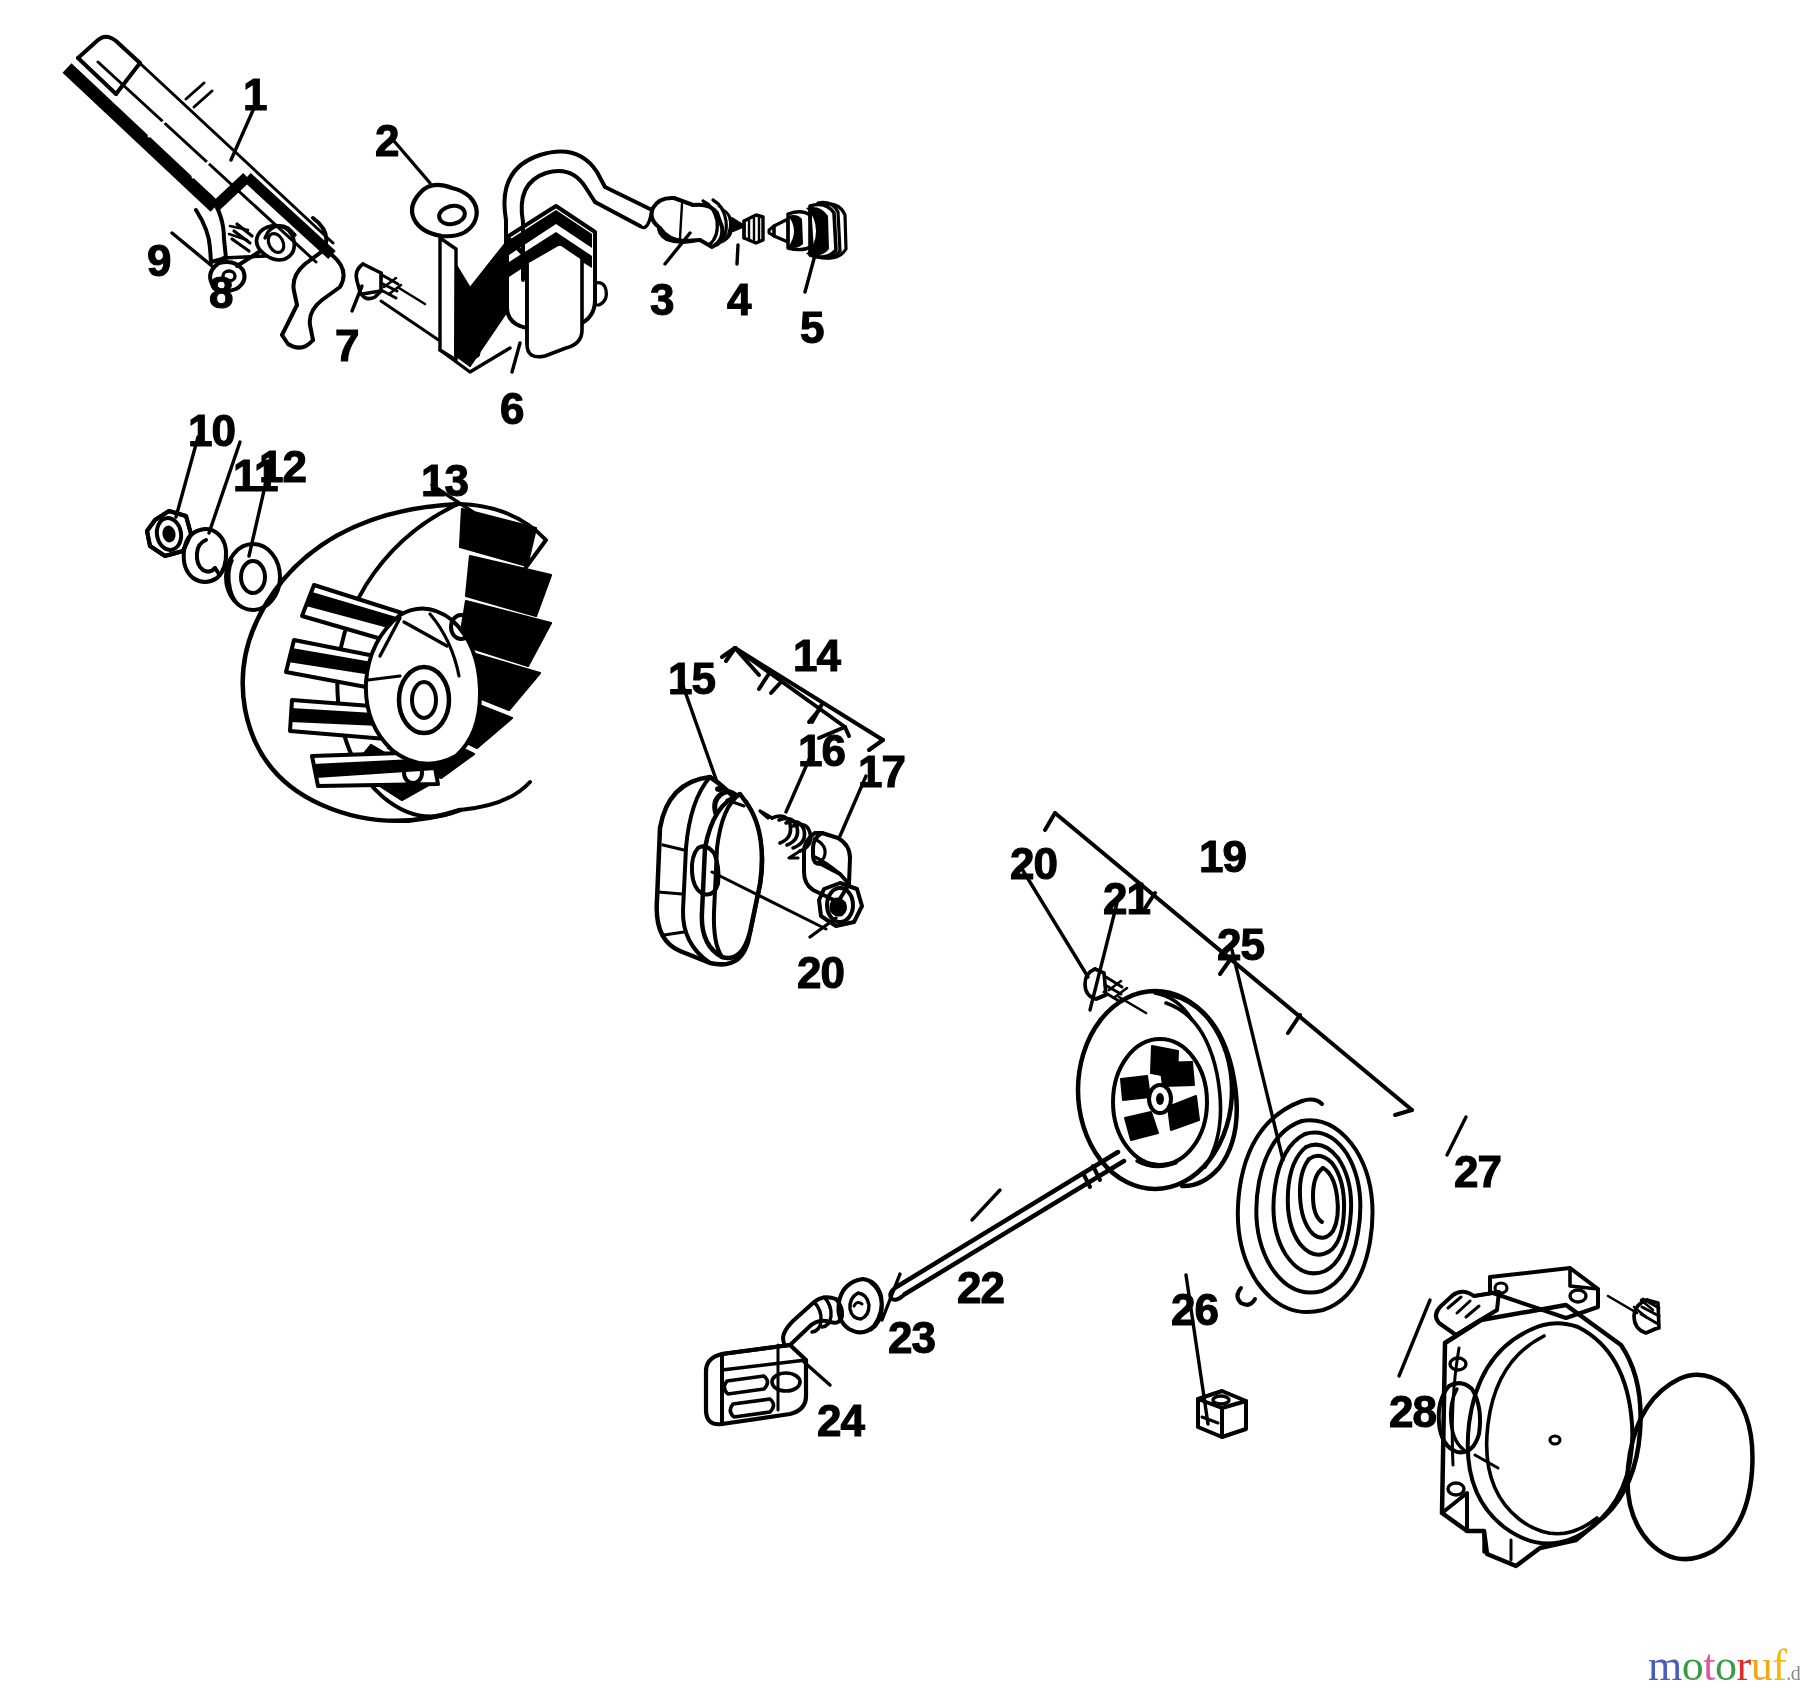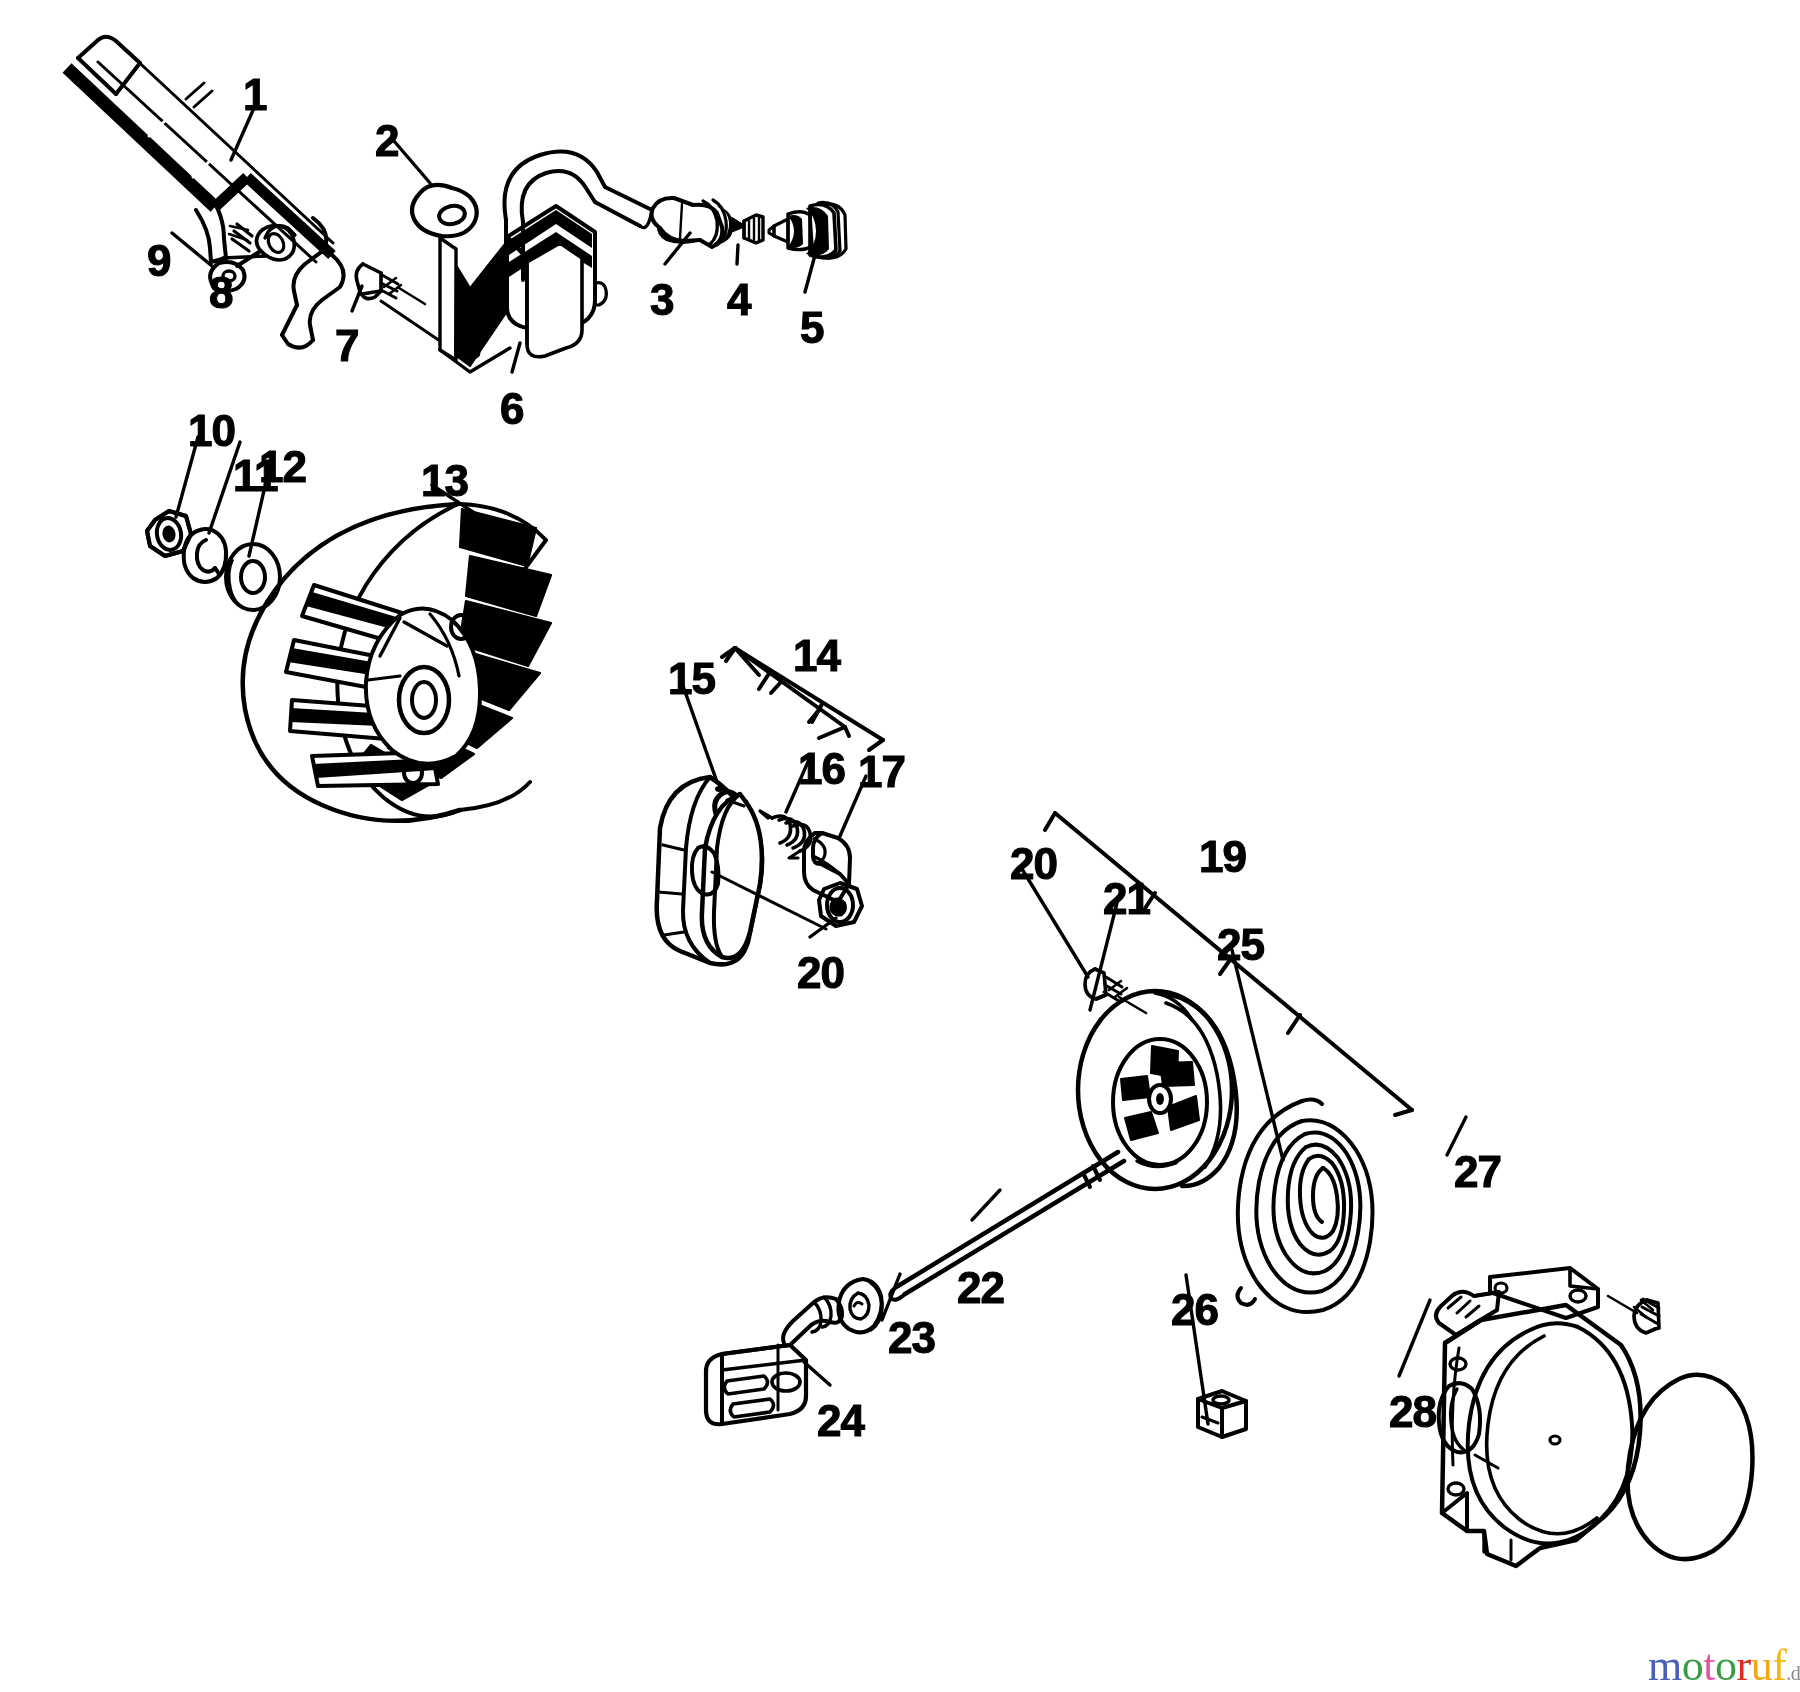--- a/index.html
+++ b/index.html
@@ -460,21 +460,21 @@
   <div class="callout" style="left:500px;top:387px;">6</div>
   <div class="callout" style="left:335px;top:324px;">7</div>
   <div class="callout" style="left:209px;top:271px;">8</div>
   <div class="callout" style="left:147px;top:239px;">9</div>
   <div class="callout" style="left:188px;top:409px;">10</div>
   <div class="callout" style="left:233px;top:414px;margin-top:40px;">11</div>
   <div class="callout" style="left:259px;top:445px;">12</div>
   <div class="callout" style="left:421px;top:459px;">13</div>
   <div class="callout" style="left:793px;top:634px;">14</div>
   <div class="callout" style="left:668px;top:657px;">15</div>
-  <div class="callout" style="left:798px;top:747px;text-align:right;">16</div>
+  <div class="callout" style="left:798px;top:729px;text-align:right;">16</div>
   <div class="callout" style="left:858px;top:750px;">17</div>
   <div class="callout" style="left:797px;top:951px;">20</div>
   <div class="callout" style="left:1199px;top:835px;">19</div>
   <div class="callout" style="left:1010px;top:842px;">20</div>
   <div class="callout" style="left:1103px;top:877px;">21</div>
   <div class="callout" style="left:957px;top:1234px;margin-top:32px;">22</div>
   <div class="callout" style="left:888px;top:1268px;margin-top:48px;">23</div>
   <div class="callout" style="left:817px;top:1399px;">24</div>
   <div class="callout" style="left:1217px;top:923px;">25</div>
   <div class="callout" style="left:1171px;top:1288px;">26</div>

